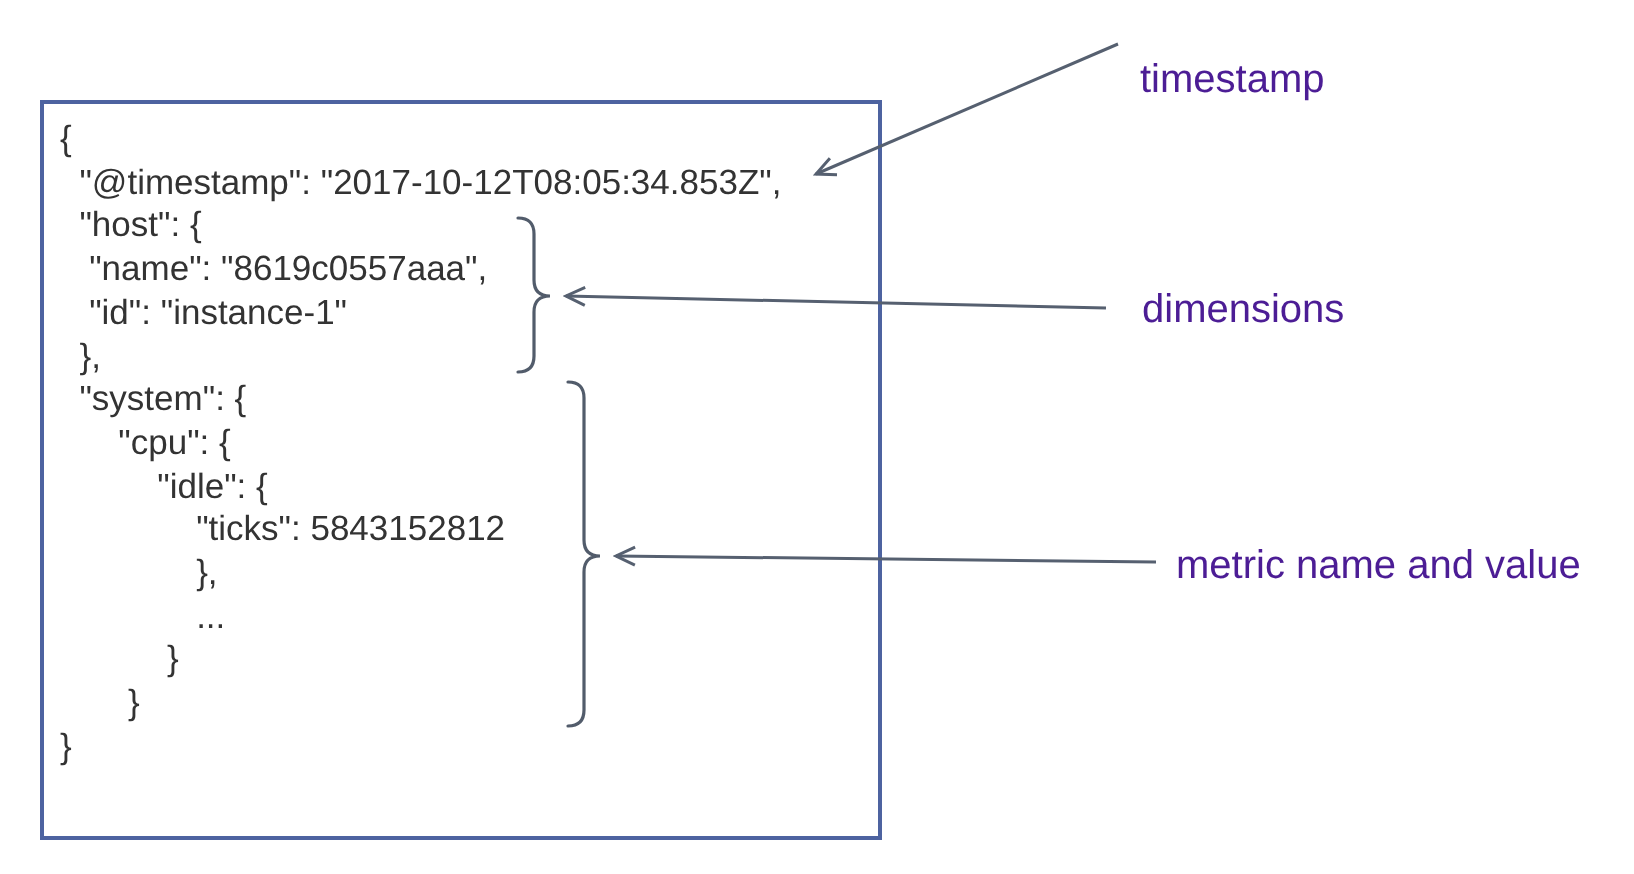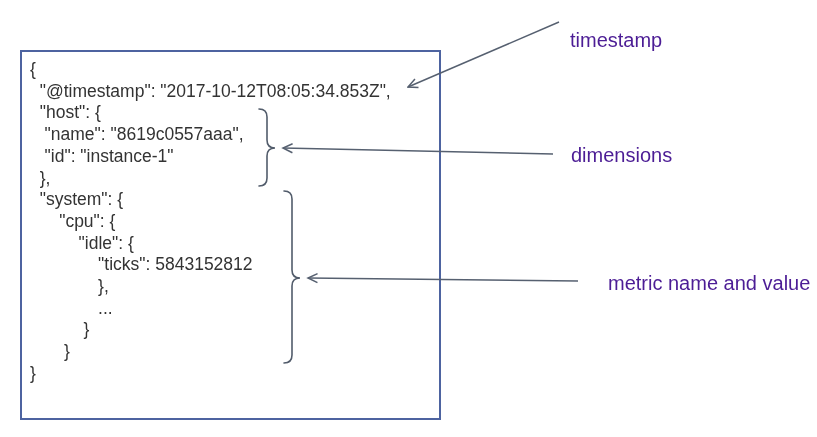--- a/index.html
+++ b/index.html
@@ -49,21 +49,21 @@
   .anno-label {
     position: absolute;
     font-size: 20px;
     line-height: 24px;
     color: #4c1d95;
     white-space: nowrap;
     z-index: 4;
   }
   .label-timestamp  { left: 570px; top: 28px; }
   .label-dimensions { left: 571px; top: 143px; text-align: right; }
-  .label-metric     { left: 608px; top: 271px; }
+  .label-metric     { left: 588px; top: 271px; }
 </style>
 </head>
 <body>
 
 <div class="canvas">
 
   <div class="doc-box"></div>
 
   <pre class="code">{
   "@timestamp": "2017-10-12T08:05:34.853Z",

